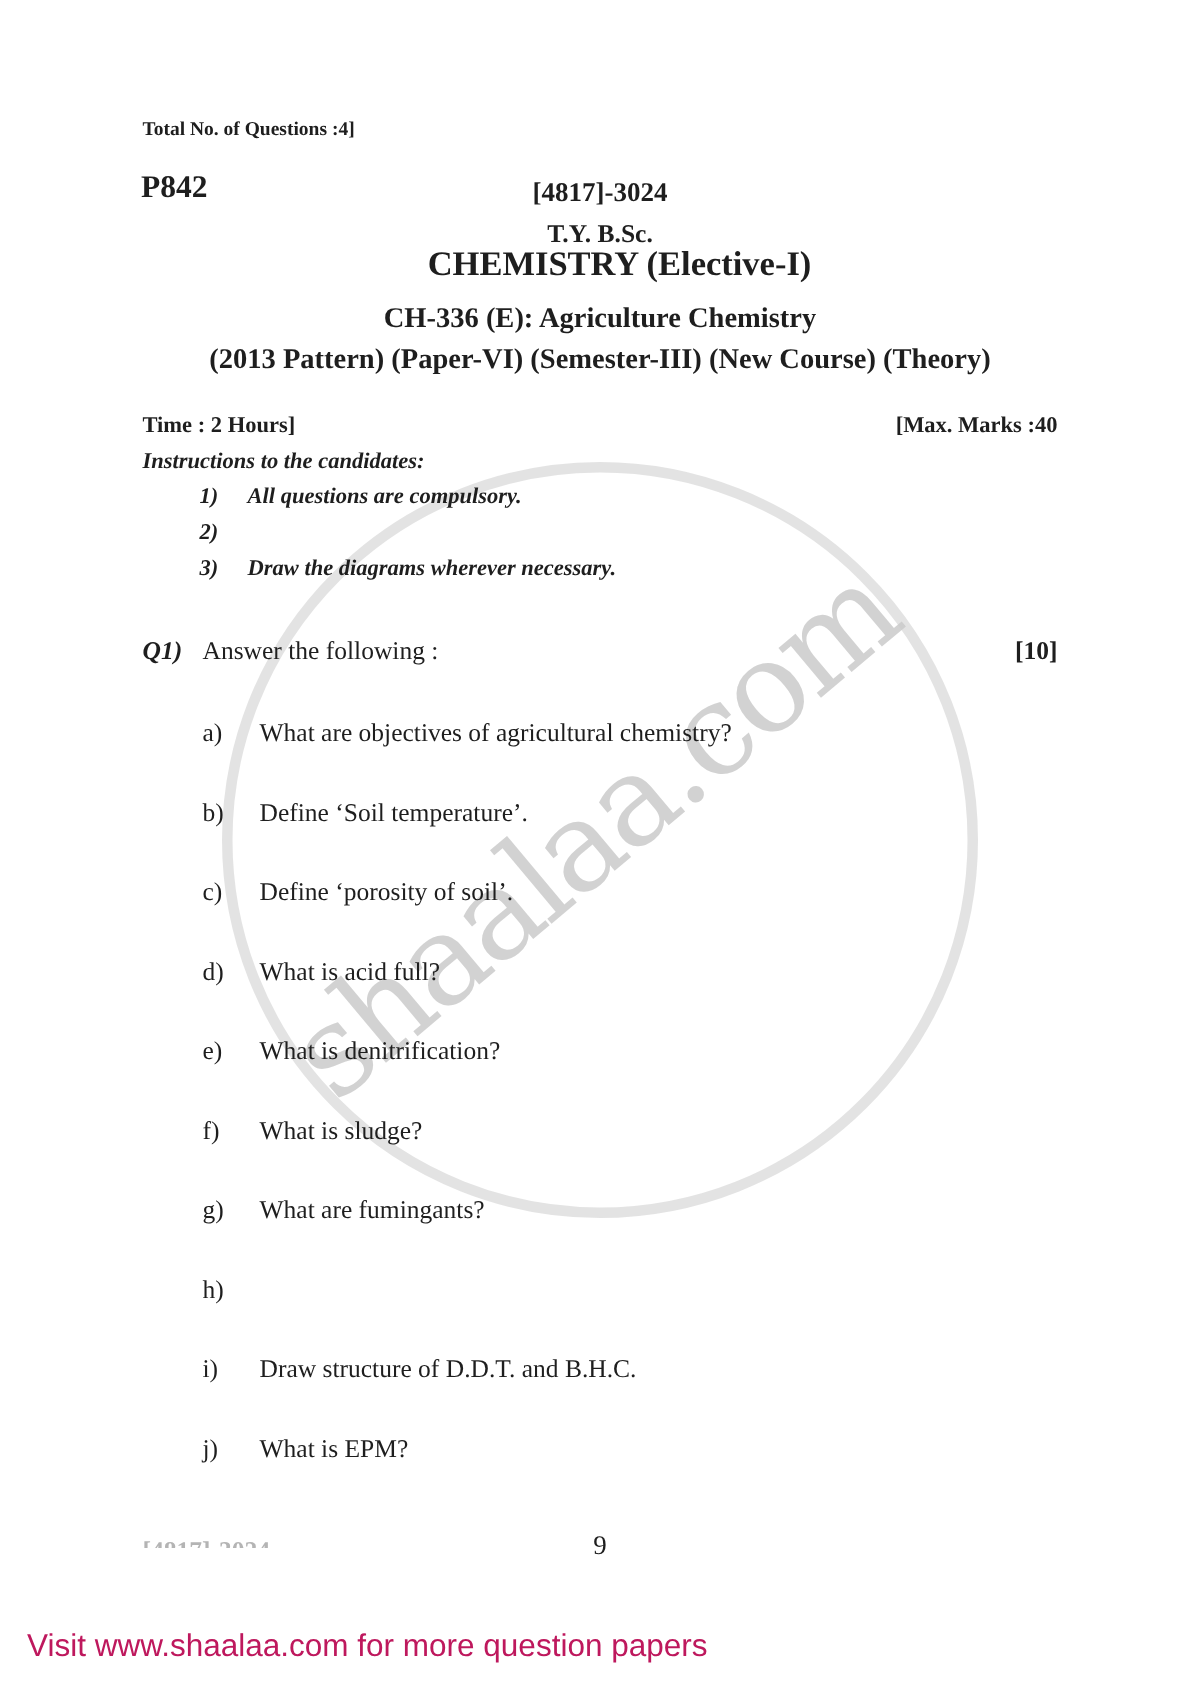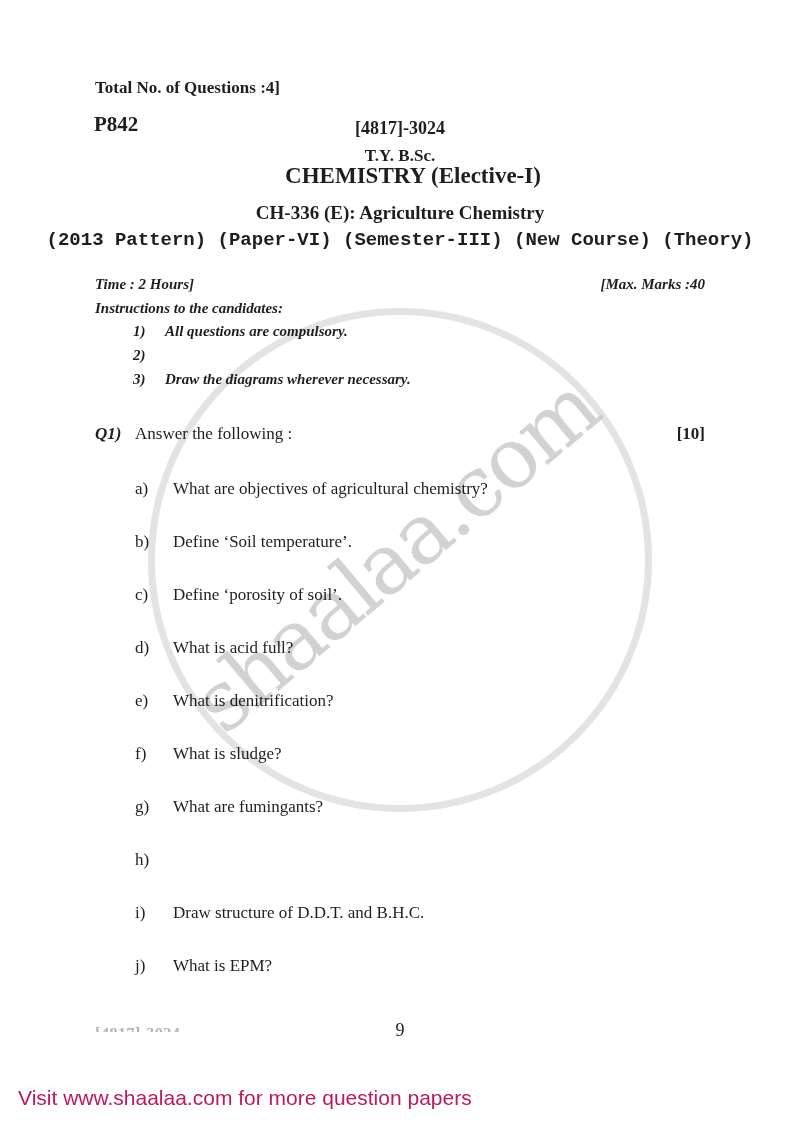--- a/index.html
+++ b/index.html
@@ -13,31 +13,31 @@
     border:7px solid #dedede;border-radius:50%;box-sizing:border-box;
     opacity:.85;
   }
   .wm-text{
     position:absolute;left:395px;top:555px;
     transform:translate(-50%,-50%) rotate(-40deg);
     font-family:"DejaVu Serif", serif;font-size:84px;letter-spacing:-3px;
     color:#cbcbcb;white-space:nowrap;opacity:.85;
   }
   
-  .tl-note{position:absolute;left:95px;top:78px;font-size:17px;font-weight:bold;}
+  .tl-note{position:absolute;left:95px;top:78px;font-size:13px;font-weight:bold;}
   .p-num{position:absolute;left:94px;top:112px;font-size:21px;font-weight:bold;}
   .cline{position:absolute;left:0;width:800px;text-align:center;font-weight:bold;}
   .l-code{top:118px;font-size:18px;}
   .l-prog{top:146px;font-size:17px;}
   .l-subj{top:163px;font-size:23px;margin-left:13px;}
   .l-course{top:202px;font-size:19px;}
-  .l-pattern{top:229px;font-size:19px;font-family:Liberation Mono, monospace;}
+  .l-pattern{top:229px;font-size:19px;}
   
   .meta-row{position:absolute;left:95px;right:95px;top:276px;display:flex;
-    justify-content:space-between;font-size:15px;font-weight:bold;font-style:italic;}
+    justify-content:space-between;font-size:15px;font-weight:bold;}
   .ins-head{position:absolute;left:95px;top:300px;font-size:15px;font-weight:bold;font-style:italic;}
   .ins-row{position:absolute;left:133px;display:flex;font-size:15px;font-weight:bold;font-style:italic;}
   .ins-num{width:32px;flex:0 0 32px;}
   
   .q-row{position:absolute;left:95px;right:95px;top:424px;display:flex;font-size:17px;}
   .q-label{font-weight:bold;font-style:italic;flex:0 0 40px;}
   .q-text{flex:1 1 auto;}
   .q-marks{font-weight:bold;}
   .sub-row{position:absolute;left:135px;display:flex;font-size:17px;}
   .sub-letter{width:38px;flex:0 0 38px;}

